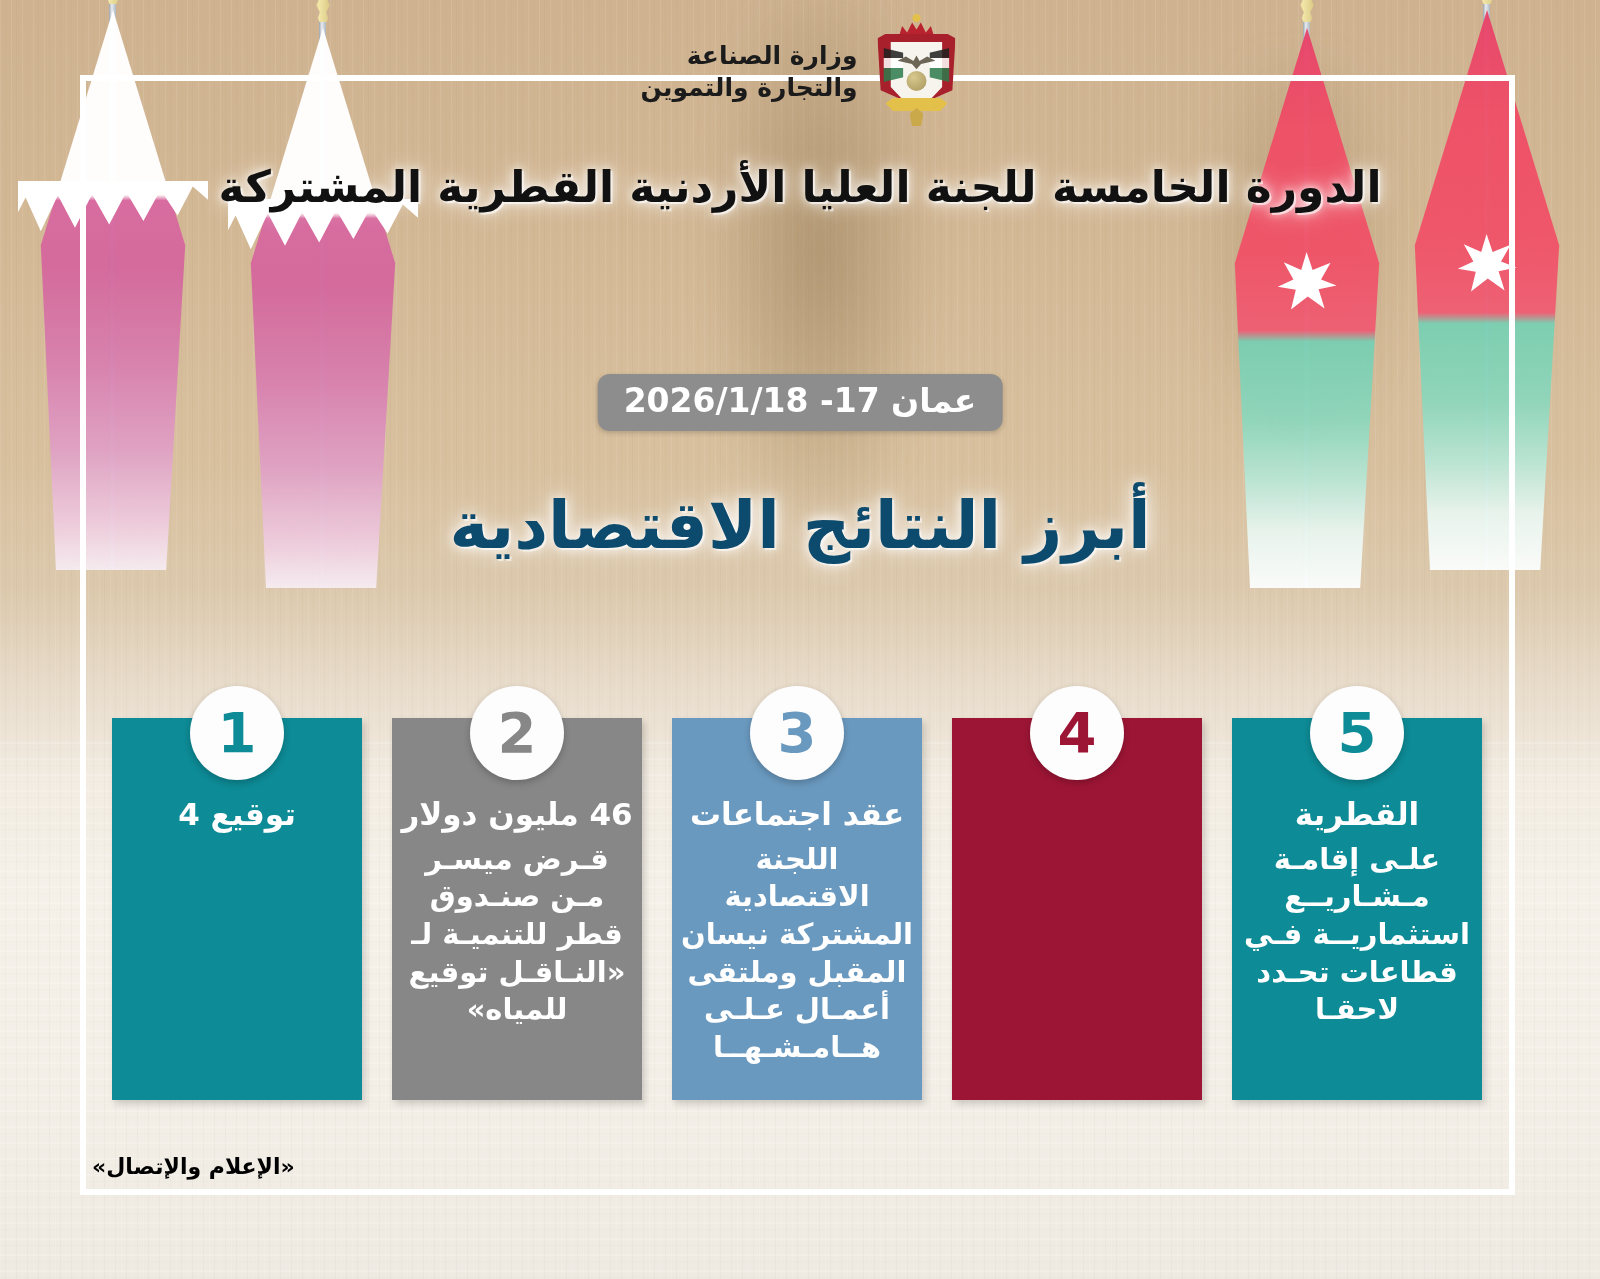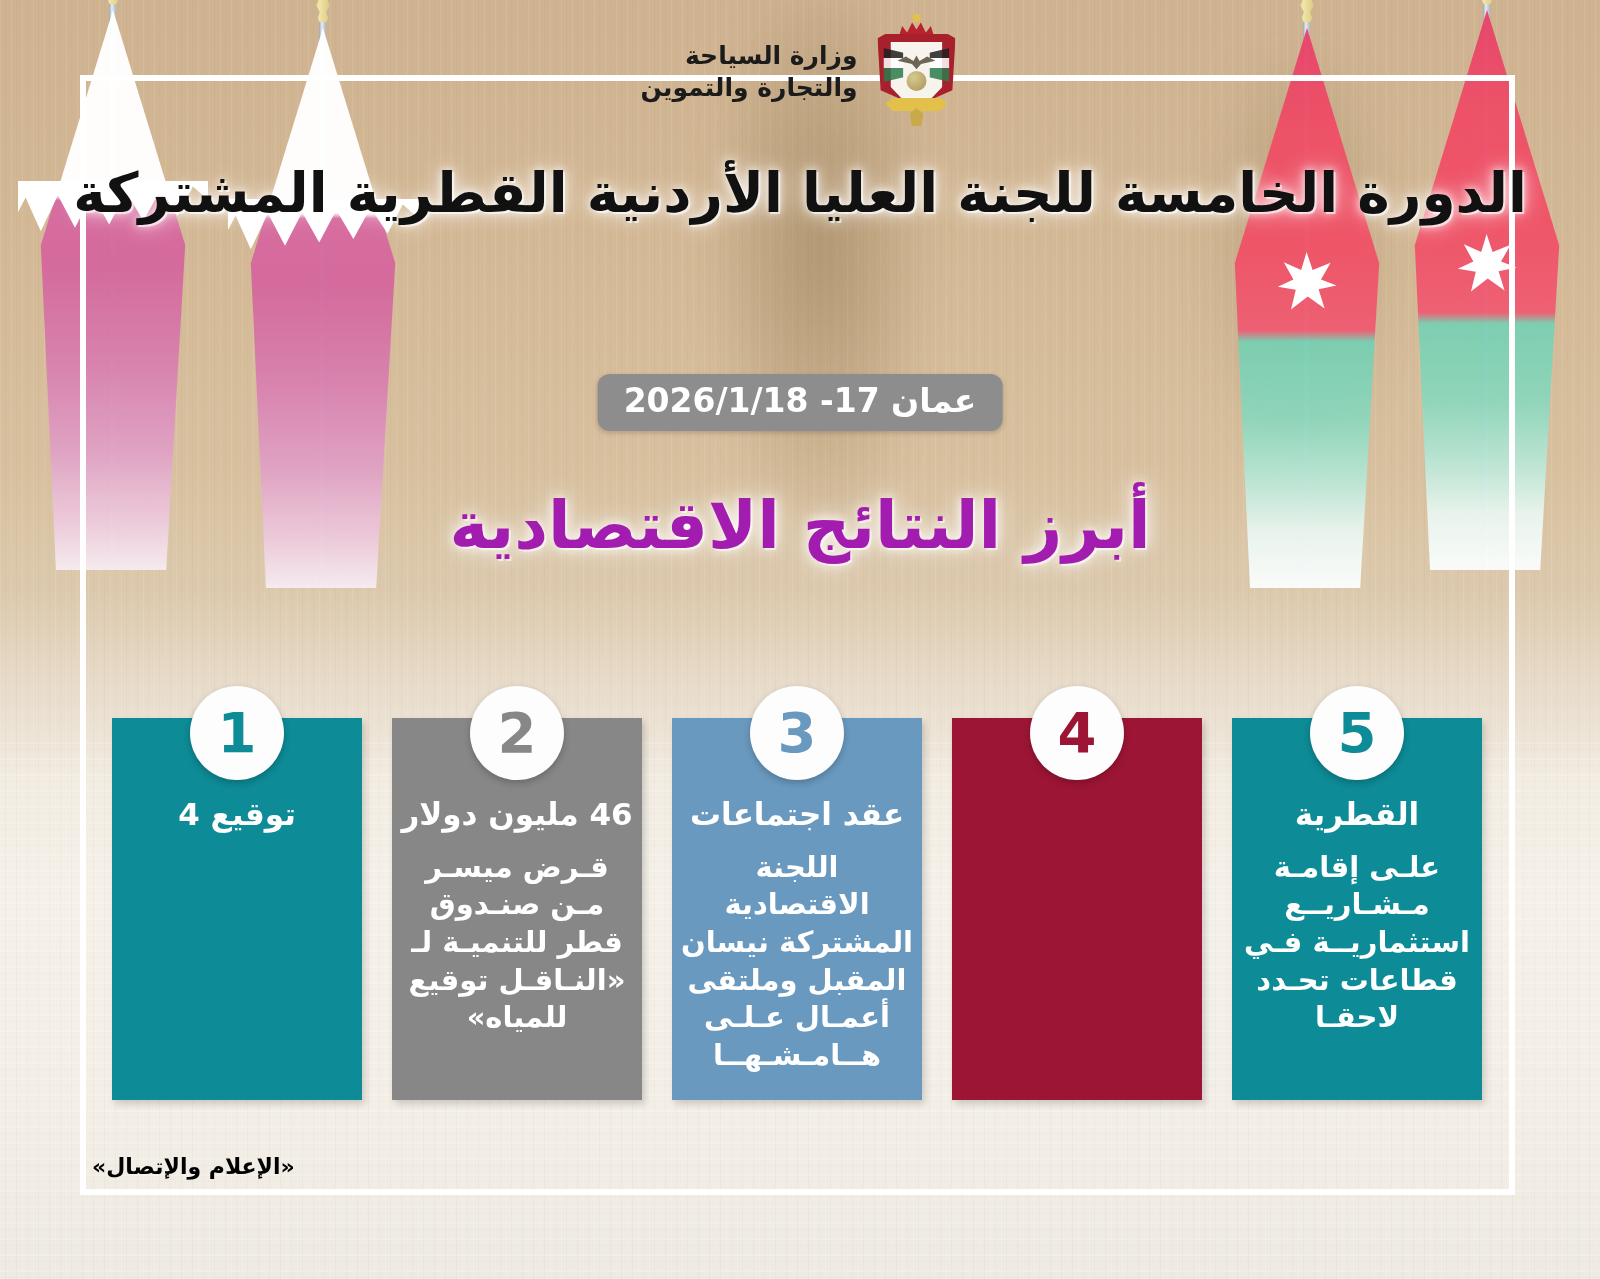--- a/index.html
+++ b/index.html
@@ -108,44 +108,44 @@
      clip-path:polygon(50% 0,100% 32%,82% 100%,18% 100%,0 32%);}
   .coat .flagL{position:absolute;left:10px;top:30px;width:20px;height:34px;
      background:linear-gradient(180deg,#1f1f1f 0 30%,#ffffff 30% 60%,#2c7a4b 60% 100%);
      clip-path:polygon(0 0,100% 14%,100% 86%,0 100%);opacity:.85;}
   .coat .flagR{position:absolute;right:10px;top:30px;width:20px;height:34px;
      background:linear-gradient(180deg,#1f1f1f 0 30%,#ffffff 30% 60%,#2c7a4b 60% 100%);
      clip-path:polygon(100% 0,0 14%,0 86%,100% 100%);opacity:.85;}
 
   
   .title{position:absolute;left:0;right:0;top:158px;text-align:center;
-     font-size:55px;font-weight:bold;line-height:1.30;color:#111;
+     font-size:44px;font-weight:bold;line-height:1.30;color:#111;
      text-shadow:0 0 10px rgba(255,255,255,.95),0 0 22px rgba(255,255,255,.85),
                  2px 2px 0 rgba(255,255,255,.6);}
   .date-badge{position:absolute;left:50%;top:374px;transform:translateX(-50%);
      background:#8d8d8d;color:#fff;border-radius:12px;
      padding:7px 26px 11px;font-size:33px;font-weight:bold;
      box-shadow:0 2px 5px rgba(0,0,0,.18);}
   .subtitle{position:absolute;left:0;right:0;top:487px;text-align:center;
-     font-size:66px;font-weight:bold;color:#a21caf;
+     font-size:66px;font-weight:bold;color:#0c4a6e;
      text-shadow:0 0 12px rgba(255,255,255,.95),0 0 26px rgba(255,255,255,.8),
                  2px 2px 0 rgba(255,255,255,.55);}
 
   
   .cards{position:absolute;left:112px;top:718px;width:1370px;height:390px;
      display:flex;flex-direction:row-reverse;justify-content:space-between;}
   .card{position:relative;width:250px;height:382px;color:#fff;
      box-shadow:3px 4px 7px rgba(0,0,0,.16);}
   .badge{position:absolute;left:50%;top:-32px;transform:translateX(-50%);
      width:94px;height:94px;border-radius:50%;background:#fdfdfd;
      display:flex;align-items:center;justify-content:center;
      font-size:56px;font-weight:bold;line-height:1;
      box-shadow:0 3px 7px rgba(0,0,0,.22);z-index:3;}
   .card-body{position:absolute;left:8px;right:8px;top:78px;text-align:center;}
-  .head{font-size:31px;font-weight:bold;line-height:1.18;margin-bottom:16px;}
+  .head{font-size:31px;font-weight:bold;line-height:1.18;margin-bottom:8px;}
   .desc{font-size:29px;font-weight:bold;line-height:1.30;}
 
   .footer{position:absolute;left:92px;top:1154px;
      font-size:22px;font-weight:bold;color:#000000;}
 </style>
 </head>
 <body>
 
 <div class="stage">
 
@@ -189,21 +189,21 @@
       <div class="crown"></div>
       <div class="mantle"></div>
       <div class="shield"></div>
       <div class="flagL"></div>
       <div class="flagR"></div>
       <div class="eagle"></div>
       <div class="globe"></div>
       <div class="banner"></div>
       <div class="medal"></div>
     </div>
-    <div class="ministry-name">وزارة السياحة
+    <div class="ministry-name">وزارة الصناعة
 والتجارة والتموين</div>
   </div>
 
   <div class="title">الدورة الخامسة للجنة العليا
 الأردنية القطرية المشتركة</div>
   <div class="date-badge">عمان 17- 2026/1/18</div>
   <div class="subtitle">أبرز النتائج الاقتصادية</div>
 
   <div class="cards">
 

